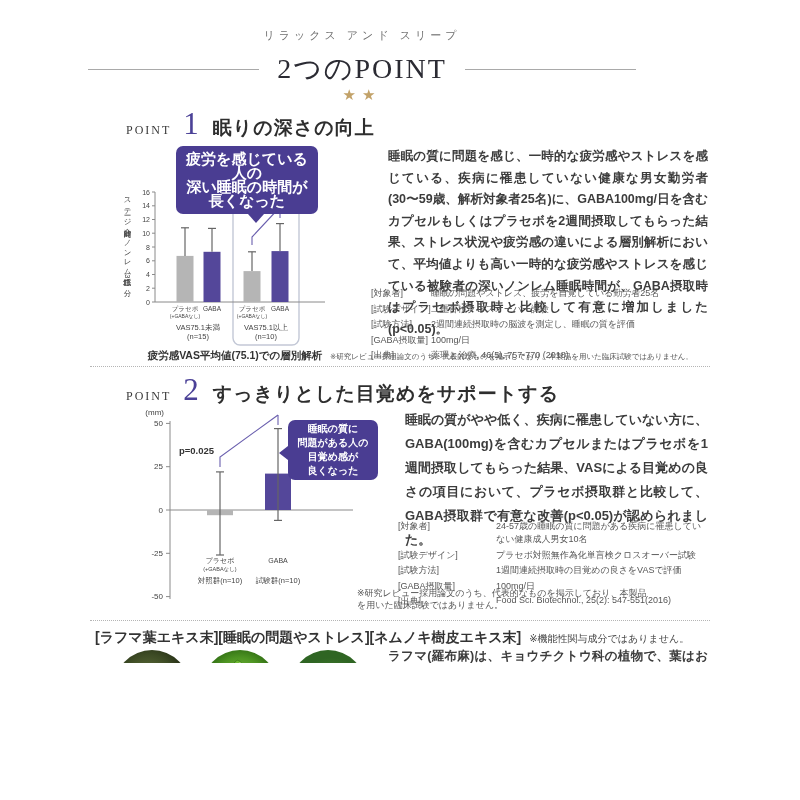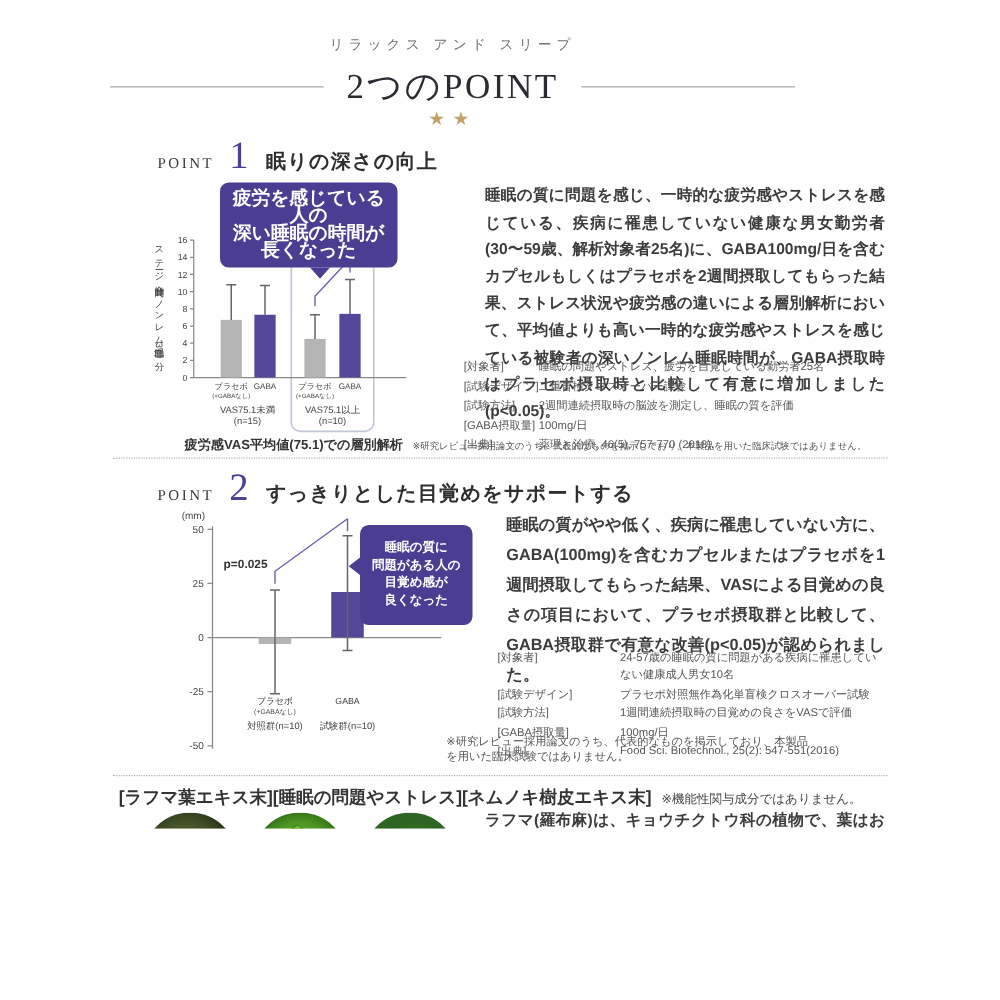--- a/index.html
+++ b/index.html
@@ -11,30 +11,30 @@
   .subtitle{top:28px;left:88px;width:548px;text-align:center;font-size:11px;letter-spacing:4px;color:#6f6f6f;}
   .title-row{top:50px;left:88px;width:548px;display:flex;align-items:center;gap:18px;}
   .title-row .hline{flex:1;height:1px;background:#a9a9a9;}
   .main-title{font-family:"Liberation Serif","DejaVu Serif",serif;font-size:28px;color:#2b2b33;letter-spacing:2px;white-space:nowrap;}
   .stars{top:86px;left:88px;width:548px;text-align:center;color:#c2a269;font-size:15px;letter-spacing:6px;}
 
   
   .point-head{display:flex;align-items:baseline;left:126px;}
   .pt-label{font-family:"Liberation Serif","DejaVu Serif",serif;font-size:12px;letter-spacing:2px;color:#3a3a3a;}
   .pt-num{font-family:"Liberation Serif","DejaVu Serif",serif;font-size:31px;color:#4b4197;margin:0 14px 0 12px;}
-  .pt-title{font-family:"Liberation Serif","DejaVu Serif",serif;font-size:16px;font-weight:600;color:#2e2e2e;letter-spacing:1px;}
+  .pt-title{font-family:"Liberation Serif","DejaVu Serif",serif;font-size:19px;font-weight:600;color:#2e2e2e;letter-spacing:1px;}
 
   
   .callout{background:#4a3d92;color:#fff;border-radius:7px;text-align:center;font-weight:bold;z-index:5;}
   .callout .tri-down{position:absolute;top:100%;left:72px;width:0;height:0;
       border-left:8px solid transparent;border-right:8px solid transparent;border-top:9px solid #4a3d92;}
   .callout .tri-left{position:absolute;right:100%;top:26px;width:0;height:0;
       border-top:7px solid transparent;border-bottom:7px solid transparent;border-right:9px solid #4a3d92;}
   .callout1{left:176px;top:146px;width:134px;padding:6px 4px;font-size:15px;line-height:14px;}
-  .callout2{left:288px;top:420px;width:86px;padding:12px 2px;font-size:10px;line-height:14px;}
+  .callout2{left:288px;top:420px;width:86px;padding:2px 2px;font-size:10px;line-height:14px;}
 
   
   .ylab-vert{left:122px;top:192px;writing-mode:vertical-rl;font-size:7.5px;color:#444;letter-spacing:1px;height:150px;}
   .chart-caption{left:110px;top:349px;width:250px;text-align:center;font-size:10.5px;font-weight:bold;color:#333;}
   svg text{font-family:"Liberation Sans","DejaVu Sans",sans-serif;}
 
   
   .body-txt{font-weight:600;color:#3c3c3c;text-align:justify;}
   .body1{left:388px;top:146px;width:320px;font-size:12.5px;line-height:21.6px;}
   .body2{left:405px;top:408px;width:303px;font-size:13px;line-height:24px;}

